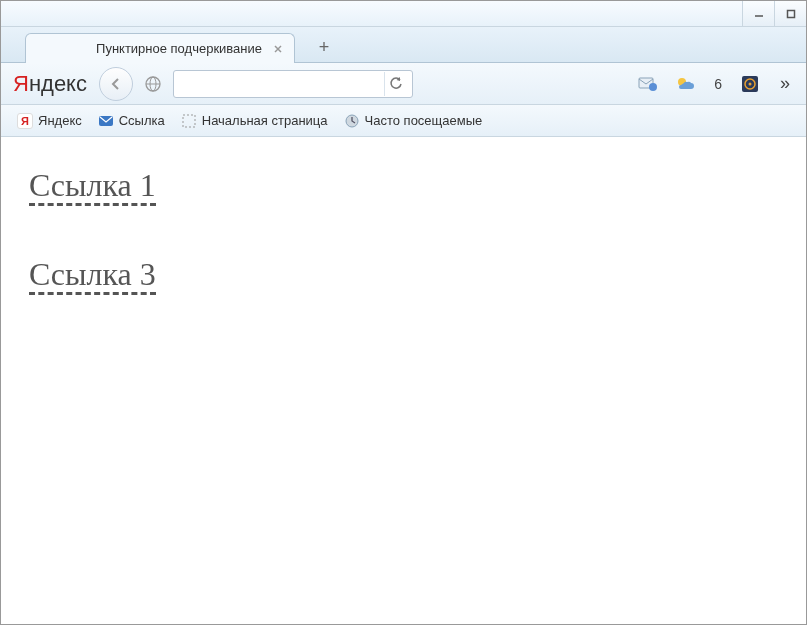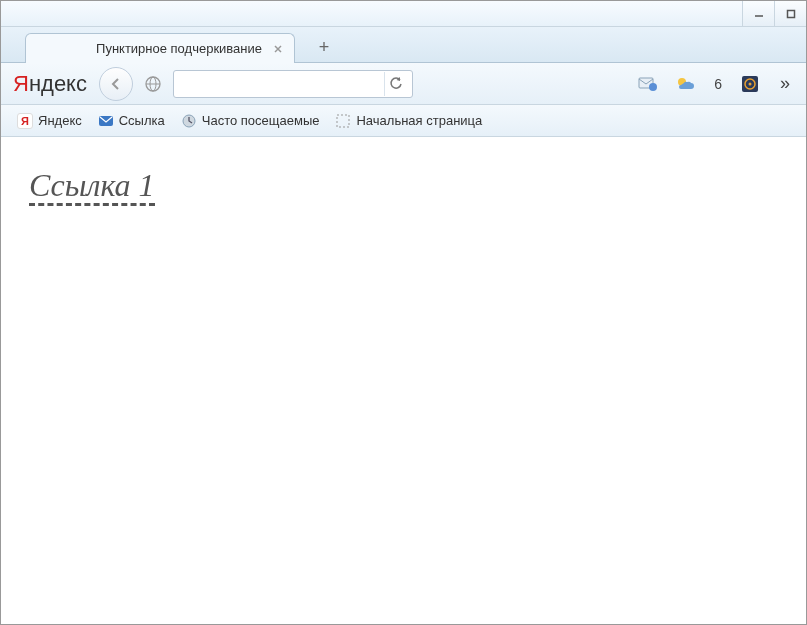--- a/index.html
+++ b/index.html
@@ -167,21 +167,20 @@
       cursor: pointer;
     }
     .bm-icon {
       width: 16px; height: 16px;
       display: flex; align-items: center; justify-content: center;
       border-radius: 3px;
     }
     .content {
       padding: 32px 28px;
       background: #fff;
-      font-style: italic;
     }
     .content a {
       display: inline-block;
       font-family: "Times New Roman", serif;
       font-size: 32px;
       color: #555;
       text-decoration: none;
       border-bottom: 3px dashed #555;
       padding-bottom: 2px;
       margin-bottom: 52px;
@@ -284,33 +283,34 @@
           <svg width="16" height="16" viewBox="0 0 16 16">
             <rect x="1" y="3" width="14" height="10" rx="2" fill="#3b78c4"></rect>
             <path d="M2 4 L8 9 L14 4" fill="none" stroke="#fff" stroke-width="1.2"></path>
           </svg>
         </span>
       <span>Ссылка</span>
     </div>
     <div class="bm-item">
       <span class="bm-icon">
           <svg width="16" height="16" viewBox="0 0 16 16">
-            <circle cx="8" cy="8" r="6" fill="#cfd8e0" stroke="#8aa3b8" stroke-width="1"></circle>
-            <path d="M8 4 L8 8 L11 10" fill="none" stroke="#556" stroke-width="1.3"></path>
+            <rect x="2" y="2" width="12" height="12" fill="none" stroke="#999" stroke-width="1" stroke-dasharray="2 2"></rect>
           </svg>
         </span>
-      <span>Часто посещаемые</span>
+      <span>Начальная страница</span>
     </div>
     <div class="bm-item">
       <span class="bm-icon">
           <svg width="16" height="16" viewBox="0 0 16 16">
-            <rect x="2" y="2" width="12" height="12" fill="none" stroke="#999" stroke-width="1" stroke-dasharray="2 2"></rect>
+            <circle cx="8" cy="8" r="6" fill="#cfd8e0" stroke="#8aa3b8" stroke-width="1"></circle>
+            <path d="M8 4 L8 8 L11 10" fill="none" stroke="#556" stroke-width="1.3"></path>
           </svg>
         </span>
-      <span>Начальная страница</span>
+      <span>Часто посещаемые</span>
     </div>
   </div>
 
   <div class="content">
     <div><a href="#">Ссылка 1</a></div>
+    <div><a href="#">Ссылка 3</a></div>
   </div>
 
 </div>
 
 </body></html>

